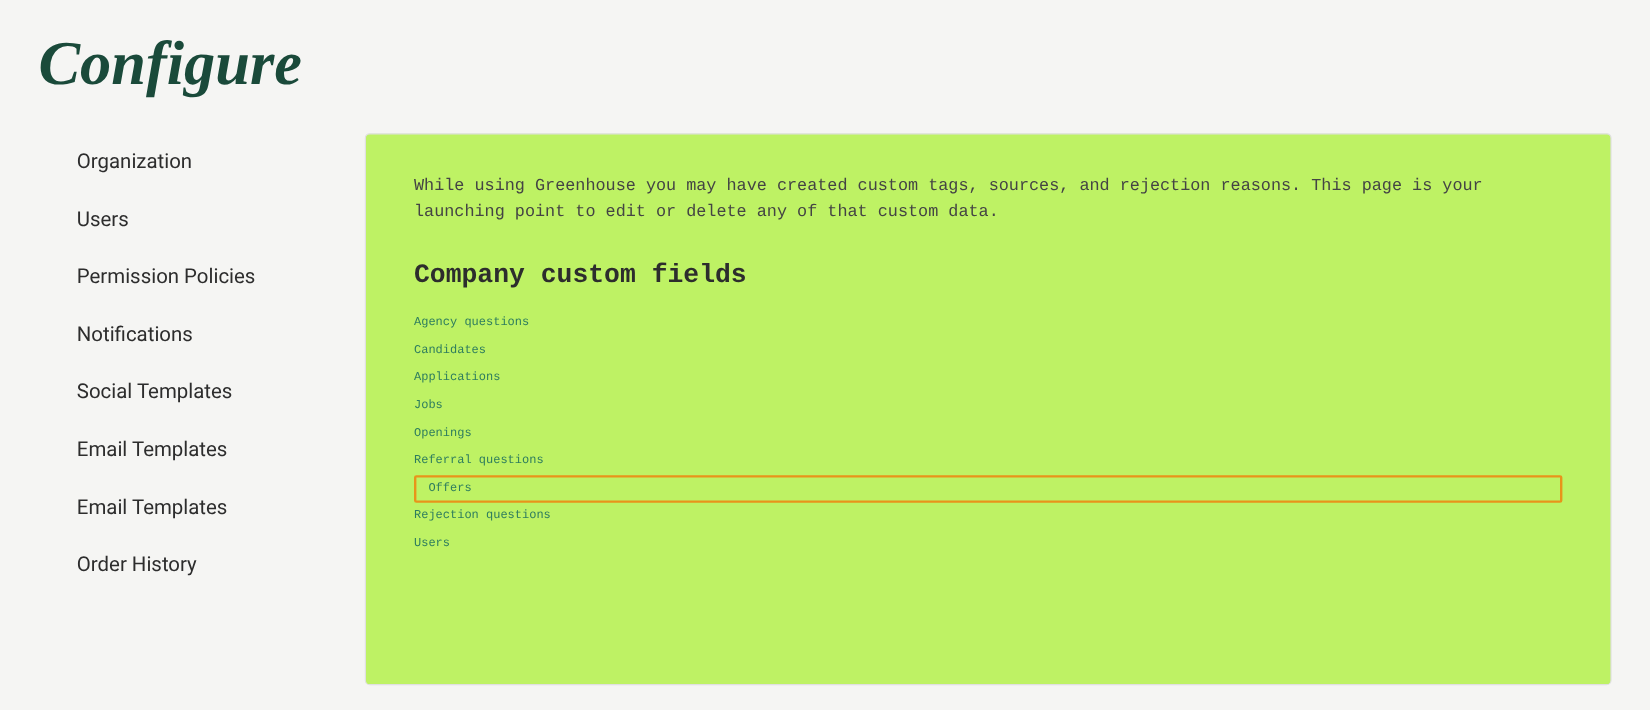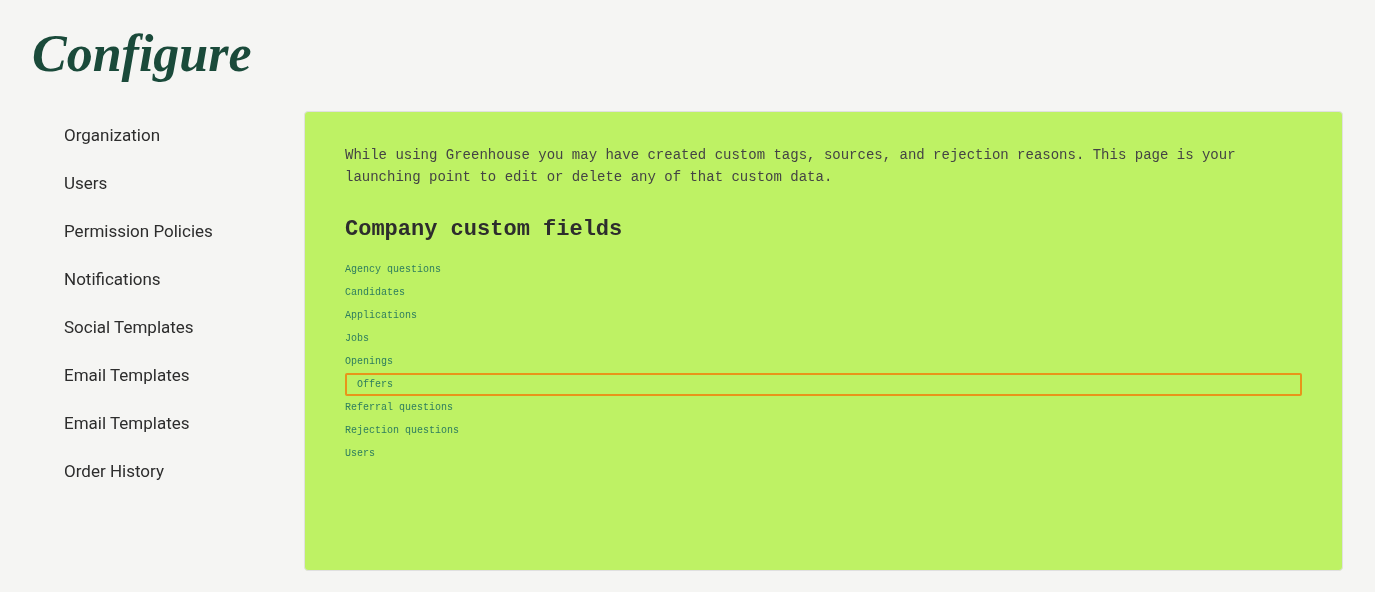--- a/index.html
+++ b/index.html
@@ -126,20 +126,20 @@
 
       <h2 class="section-title">Company custom fields</h2>
 
       <div class="links-list">
 
       <a class="content-link" href="#">Agency questions</a>
           <a class="content-link" href="#">Candidates</a>
           <a class="content-link" href="#">Applications</a>
           <a class="content-link" href="#">Jobs</a>
           <a class="content-link" href="#">Openings</a>
+          <a class="content-link" href="#">Referral questions</a>
           <a class="content-link highlighted" href="#">Offers</a>
-          <a class="content-link" href="#">Referral questions</a>
           <a class="content-link" href="#">Rejection questions</a>
           <a class="content-link" href="#">Users</a>
         </div>
     </main>
   </div>
 </div>
 
 </body></html>

